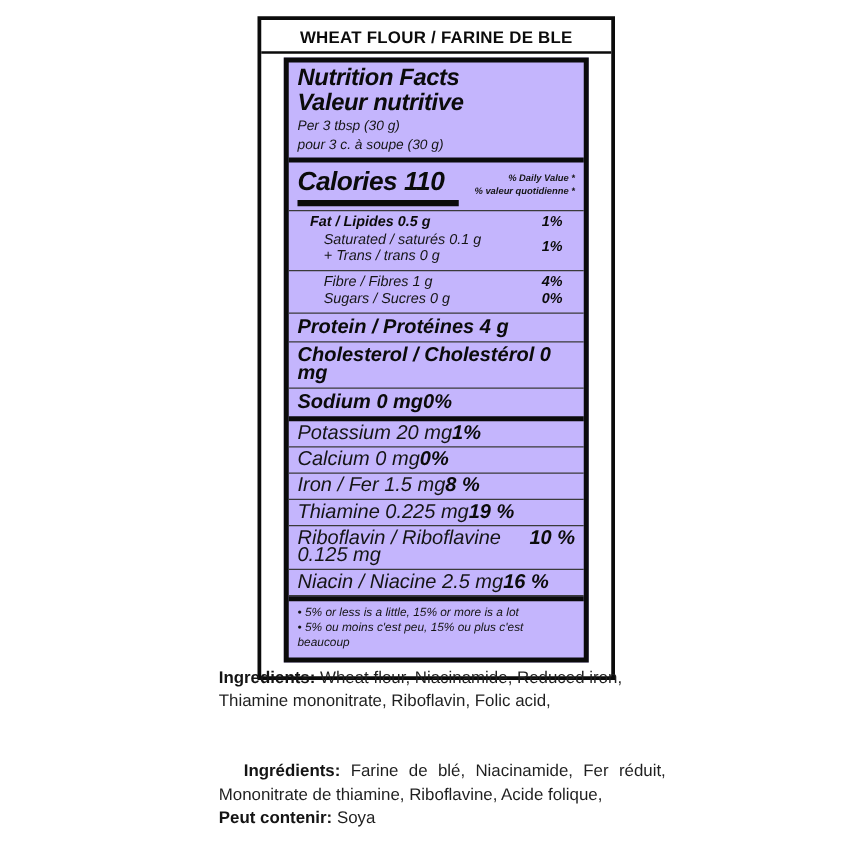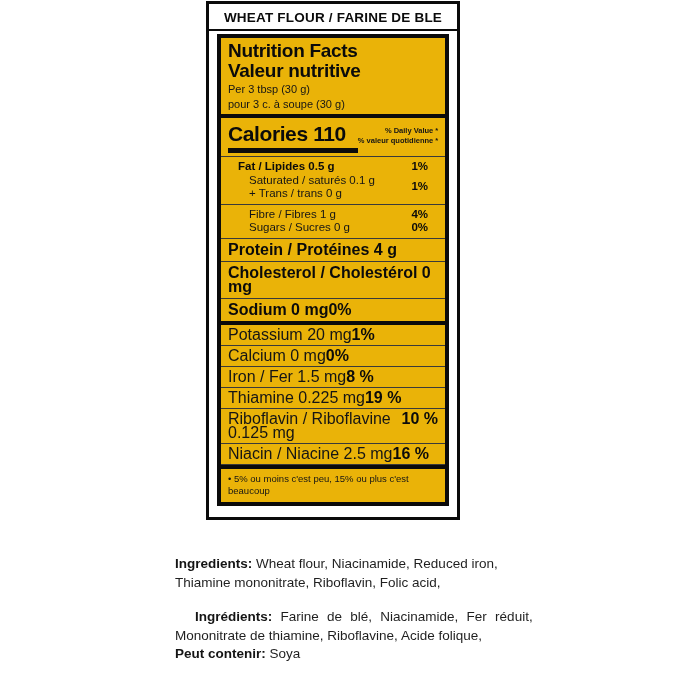--- a/index.html
+++ b/index.html
@@ -5,30 +5,30 @@
   html, body { margin: 0; padding: 0; }
   body {
     width: 680px; height: 680px; position: relative;
     background: #ffffff; color: #111;
     font-family: "Liberation Sans", sans-serif;
     -webkit-font-smoothing: antialiased;
   }
 
   
   .label-box {
-    position: absolute; left: 206px; top: 1px; width: 254px;
+    position: absolute; left: 206px; top: 13px; width: 286px;
     border: 3px solid #0b0b0b; background: #fff; box-sizing: border-box;
   }
   .label-title {
     text-align: center; font-weight: bold; font-size: 13.5px;
     padding: 6px 2px 4px; letter-spacing: 0.2px;
     border-bottom: 2px solid #0b0b0b; color: #0b0b0b;
   }
   .nft {
-    margin: 3px 8px 11px; border: 4px solid #0b0b0b; background: #eab308;
+    margin: 3px 18px 11px; border: 4px solid #0b0b0b; background: #c4b5fd; font-style: italic;
   }
   .nft-header { padding: 3px 7px 3px; }
   .nft-title { font-size: 19px; font-weight: bold; line-height: 20px; letter-spacing: -0.3px; color: #0b0b0b; }
   .serving   { font-size: 11px; line-height: 13px; margin-top: 2px; color: #151515; }
 
   .bar  { height: 4px; background: #0b0b0b; }
   .rule { border-top: 1px solid #3a3a3a; height: 0; }
 
   .cal-row {
     display: flex; justify-content: space-between; align-items: center;
@@ -56,21 +56,21 @@
   .sub   { padding-left: 11px; color: #151515; }
   .dv    { font-weight: bold; color: #0b0b0b; white-space: nowrap; }
 
   .footnotes { padding: 4px 7px 5px; font-size: 9.5px; line-height: 12px; color: #151515; }
 
   
   .ing {
     position: absolute; left: 175px; width: 340px;
     font-size: 13.5px; line-height: 18.5px; color: #1f1f1f;
   }
-  .ing-en { top: 555px; }
+  .ing-en { top: 533px; }
   .ing-fr { top: 608px; }
   .ing .line { white-space: nowrap; }
   .ing .b { font-weight: bold; color: #141414; }
   .justified { word-spacing: 4.5px; margin-left: 20px; }
 </style>
 </head>
 <body>
 
 <div class="label-box">
   <div class="label-title">WHEAT FLOUR / FARINE DE BLE</div>
@@ -178,20 +178,21 @@
     <div class="row">
       <span class="plain">Niacin / Niacine 2.5 mg</span>
       <span class="dv">16 %</span>
     </div>
     <div class="rule"></div>
 
 
     <div class="bar"></div>
 
     <div class="footnotes">
+      <div>• 5% or less is a little, 15% or more is a lot</div>
       <div>• 5% ou moins c'est peu, 15% ou plus c'est beaucoup</div>
     </div>
   </div>
 </div>
 
 <div class="ing ing-en">
   <div class="line">
     <span class="b">Ingredients:</span>
     <span>Wheat flour, Niacinamide, Reduced iron,</span>
   </div>

